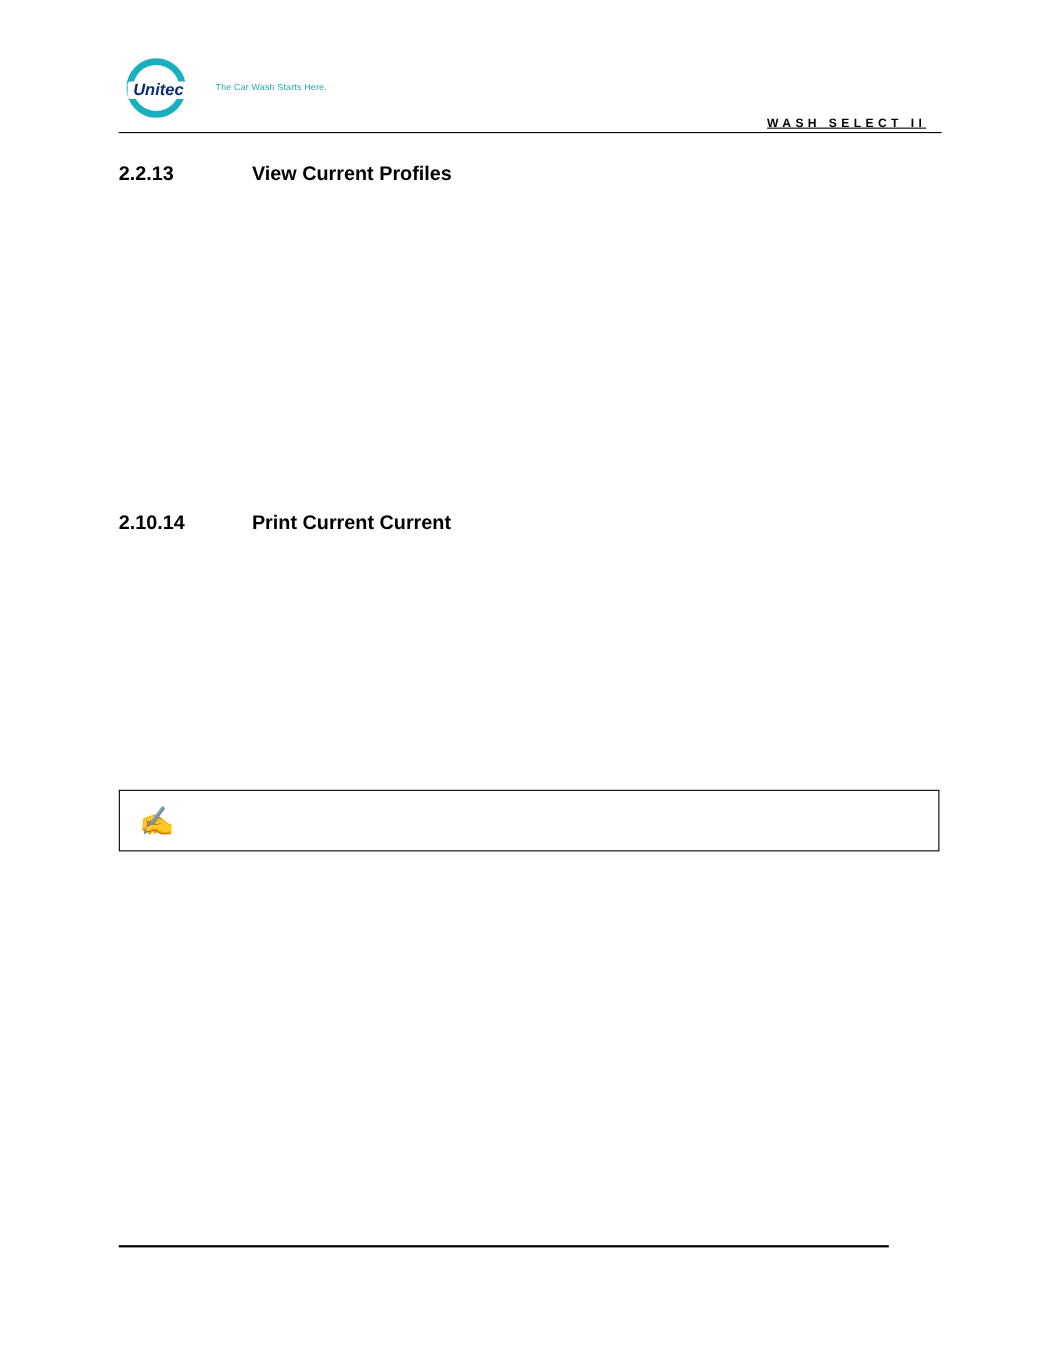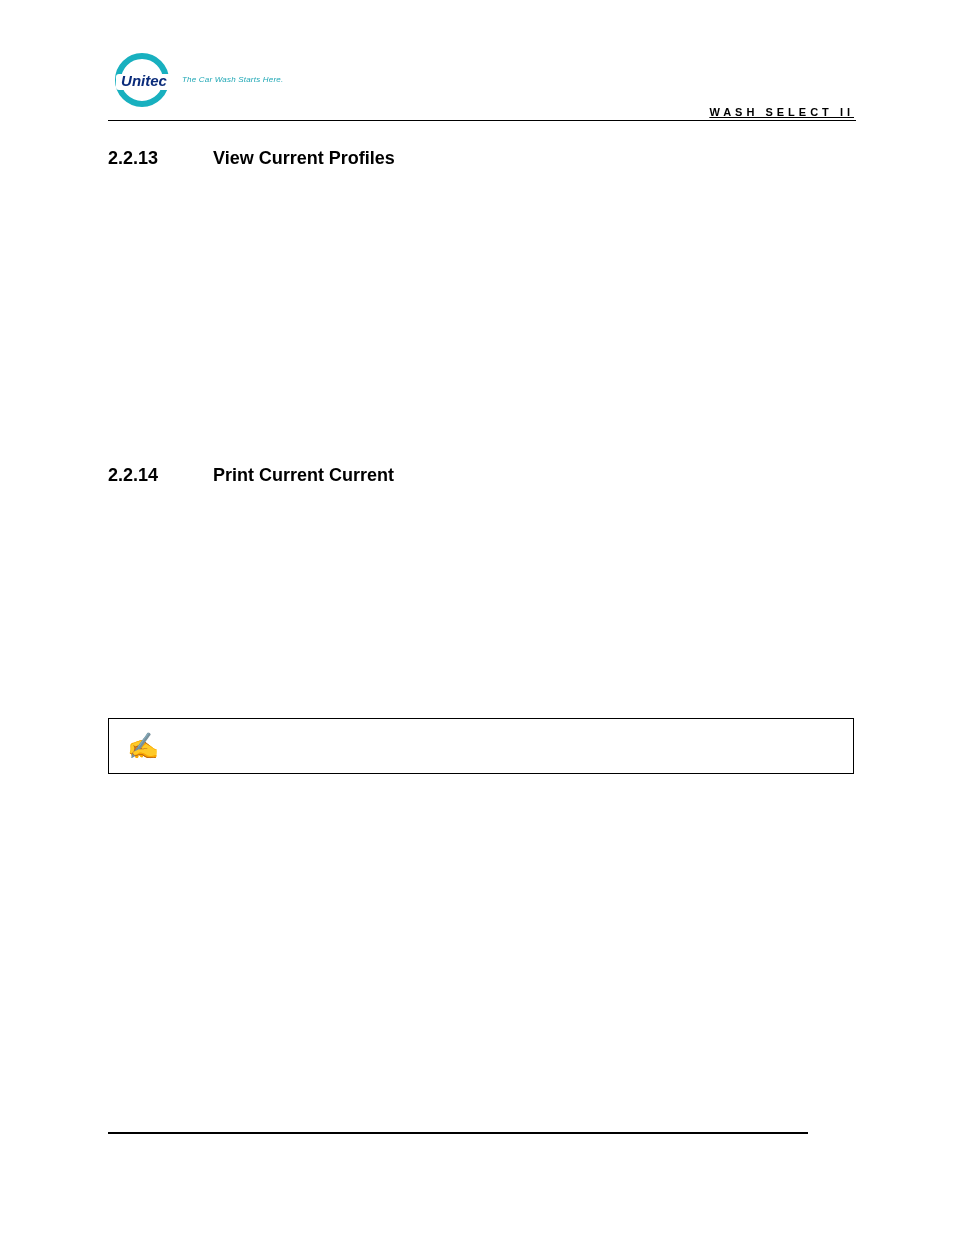--- a/index.html
+++ b/index.html
@@ -1,25 +1,25 @@
 <!DOCTYPE html>
 <html><head>
 <meta charset="utf-8">
 <style>
   * { box-sizing: border-box; margin: 0; padding: 0; }
   html, body { width: 954px; height: 1235px; background: #fff; font-family: Arial, Helvetica, sans-serif; color: #000; }
   .page { position: relative; width: 954px; height: 1235px; padding: 50px 100px 0 108px; }
   .header-row { position: relative; height: 70px; }
-  .logo-wrap { position: absolute; left: 0; top: 0; display: flex; align-items: center; gap: 2px; }
+  .logo-wrap { position: absolute; left: 0; top: 0; display: flex; align-items: center; gap: 16px; }
   .logo-svg { width: 72px; height: 58px; display: block; }
-  .tagline { font-size: 8px; color: #1fa7b5; font-style: italic; letter-spacing: 0.2px; }
-  .header-right { position: absolute; right: 0; bottom: 2px; font-size: 11px; font-weight: 700; letter-spacing: 4px; text-decoration: underline; }
+  .tagline { font-size: 8px; color: #1fa7b5; letter-spacing: 0.2px; }
+  .header-right { position: absolute; right: 12px; bottom: 2px; font-size: 11px; font-weight: 700; letter-spacing: 4px; text-decoration: underline; }
   .hr-top { position: absolute; left: 0; right: -2px; top: 70px; height: 1px; background: #000; }
   .content { padding-top: 28px; }
-  .section-heading { display: flex; gap: 33px; font-weight: 900; font-family: Arial, "Arial Black", Helvetica, sans-serif; font-size: 18px; margin-bottom: 0; }
+  .section-heading { display: flex; gap: 49px; font-weight: 900; font-family: Arial, "Arial Black", Helvetica, sans-serif; font-size: 18px; margin-bottom: 0; }
   .section-heading .num { min-width: 72px; }
   .gap1 { height: 296px; }
   .gap2 { height: 220px; }
   .note-box { border: 1px solid #000; padding: 14px 18px; margin-top: 12px; display: flex; align-items: center; min-height: 56px; }
   .note-icon { font-size: 26px; line-height: 1; }
   .body-row { margin-top: 316px; padding-left: 112px; font-size: 16px; }
   .footer-rule { position: absolute; left: 108px; right: 146px; top: 1132px; height: 2px; background: #000; }
 </style>
 </head>
 <body>
@@ -44,21 +44,21 @@
   <div class="content">
 
     <div class="section-heading">
       <span class="num">2.2.13</span>
       <span>View Current Profiles</span>
     </div>
 
     <div class="gap1"></div>
 
     <div class="section-heading">
-      <span class="num">2.2.14</span>
+      <span class="num">2.10.14</span>
       <span>Print Current Current</span>
     </div>
 
     <div class="gap2"></div>
 
 
     <div class="note-box">
       <span class="note-icon">✍</span>
     </div>
 

